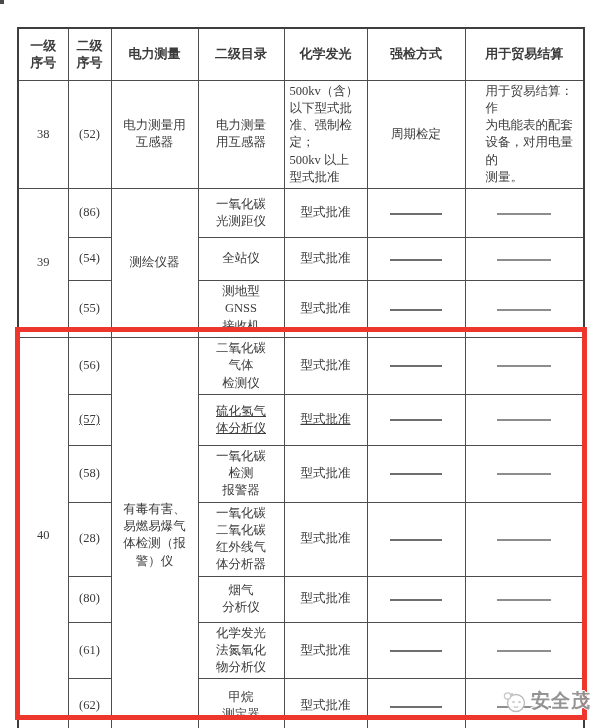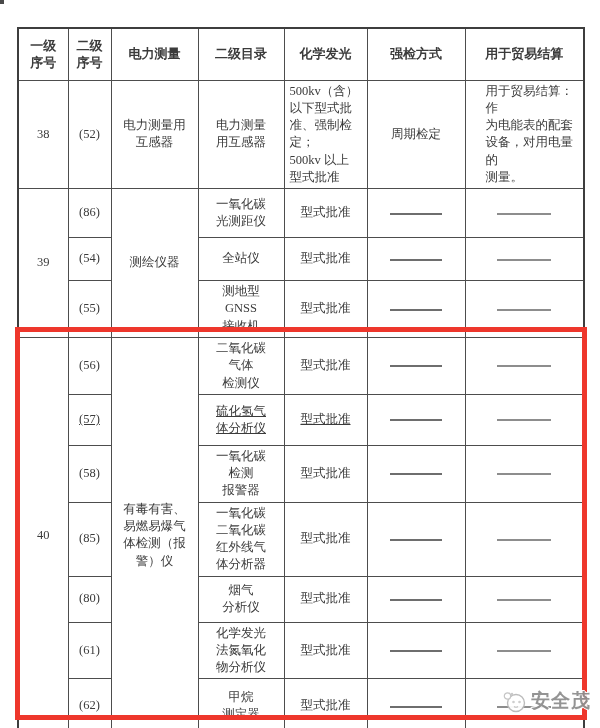--- a/index.html
+++ b/index.html
@@ -166,21 +166,21 @@
     <tr class="r58">
       <td>(58)</td>
       <td>一氧化碳
 检测
 报警器</td>
       <td>型式批准</td>
       <td><span class="dash"></span></td>
       <td><span class="dash lt"></span></td>
     </tr>
     <tr class="r59">
-      <td>(85)</td>
+      <td>(28)</td>
       <td>一氧化碳
 二氧化碳
 红外线气
 体分析器</td>
       <td>型式批准</td>
       <td><span class="dash"></span></td>
       <td><span class="dash lt"></span></td>
     </tr>
     <tr class="r60">
       <td>(80)</td>

